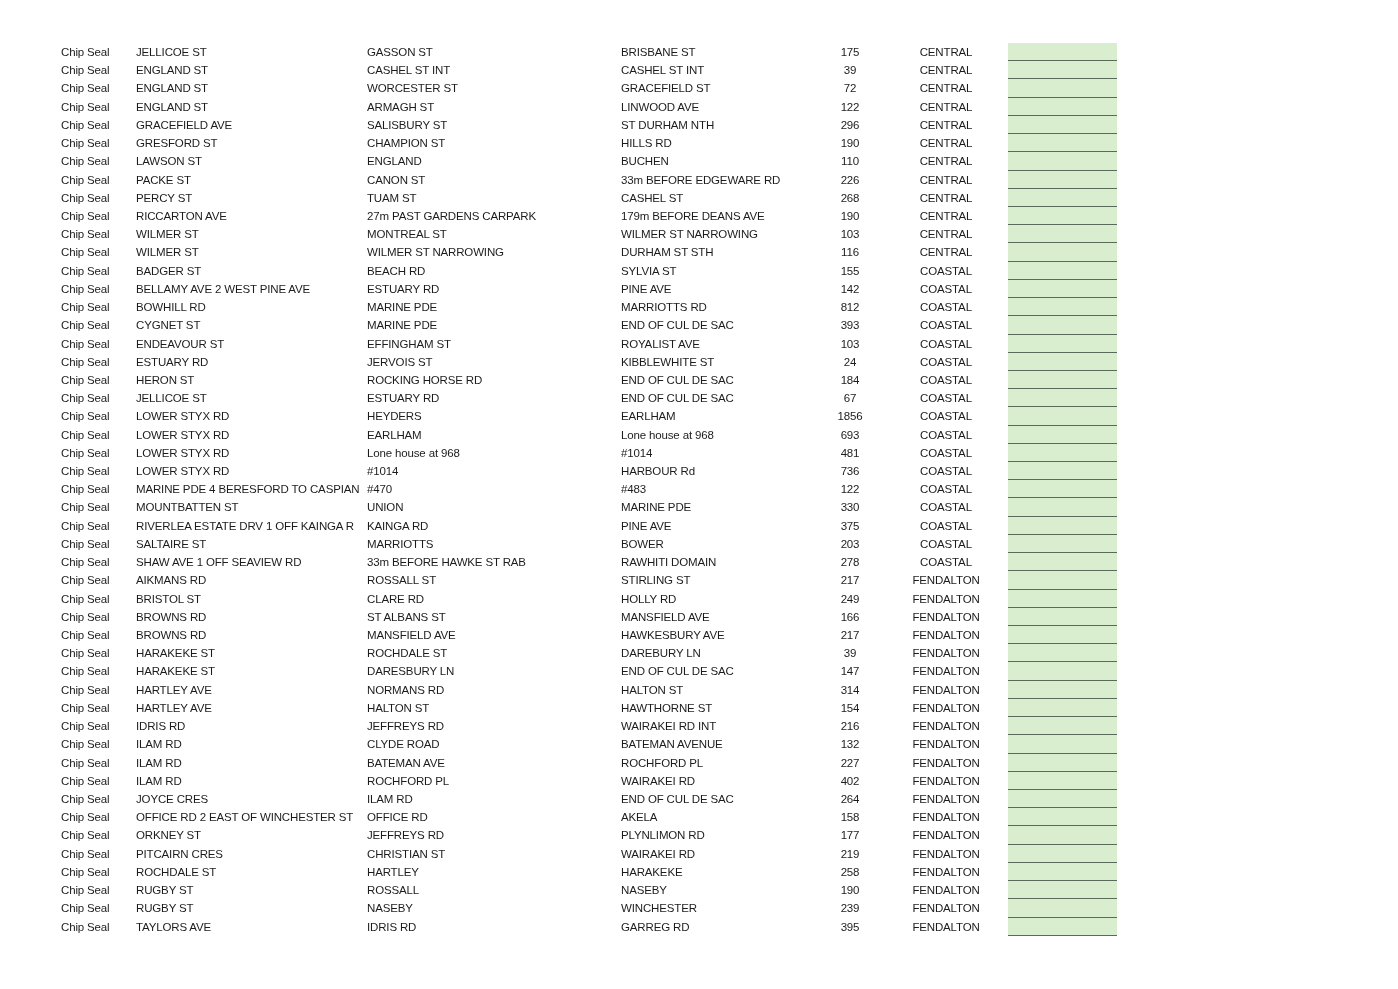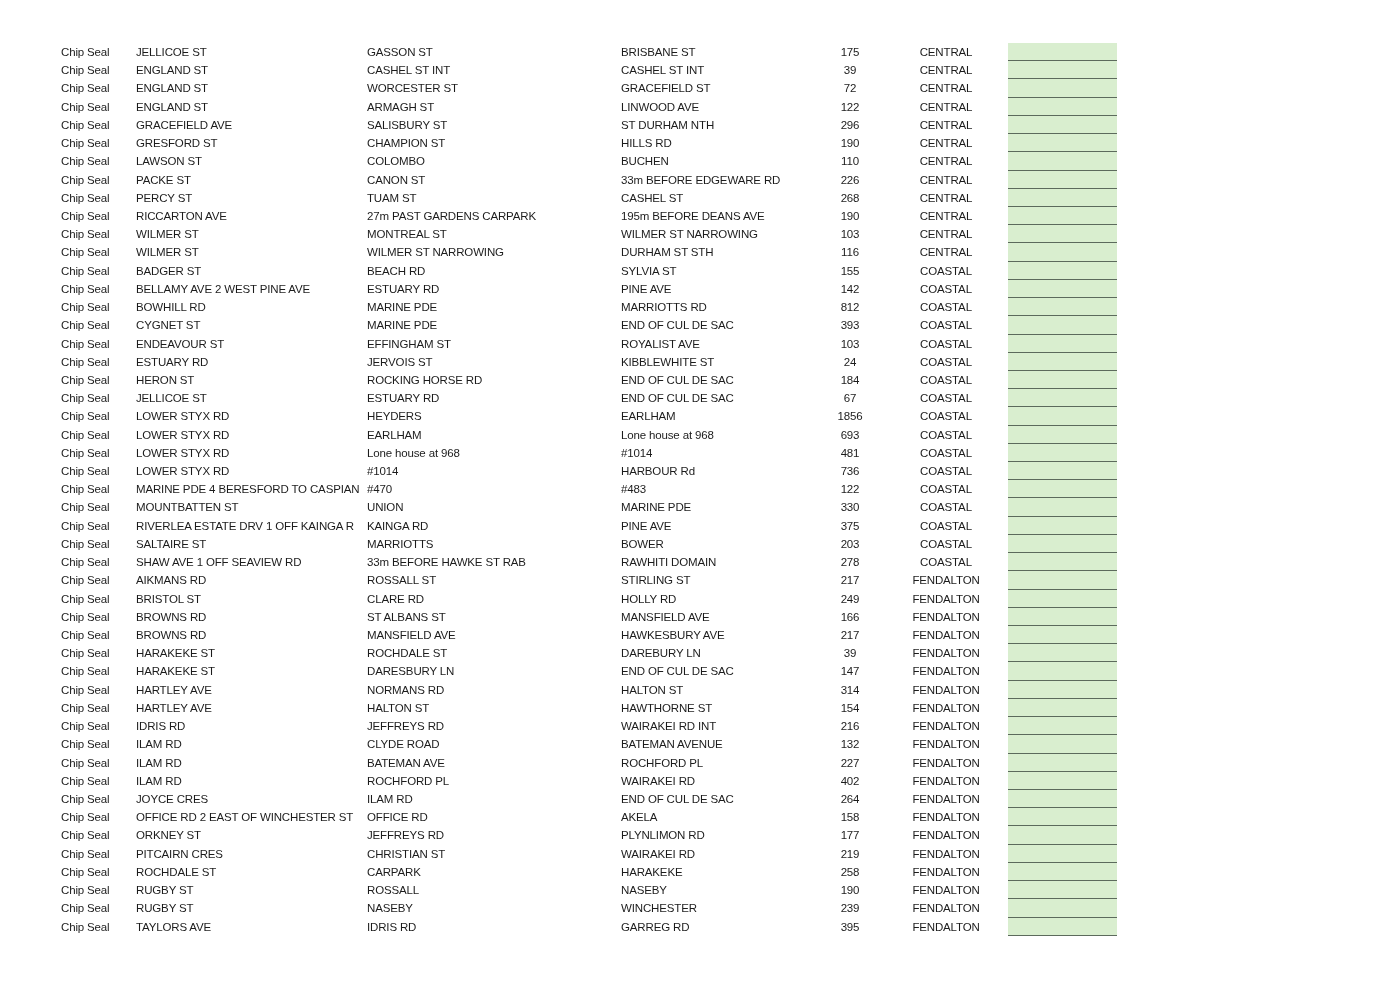--- a/index.html
+++ b/index.html
@@ -95,21 +95,21 @@
       <div class="cell c2">GRESFORD ST</div>
       <div class="cell c3">CHAMPION ST</div>
       <div class="cell c4">HILLS RD</div>
       <div class="cell c5">190</div>
       <div class="cell c6">CENTRAL</div>
       <div class="cell c7" style="background: rgb(217, 238, 207); border-bottom-color: rgb(92, 106, 92);"></div>
     </div>
     <div class="row">
       <div class="cell c1">Chip Seal</div>
       <div class="cell c2">LAWSON ST</div>
-      <div class="cell c3">COLOMBO</div>
+      <div class="cell c3">ENGLAND</div>
       <div class="cell c4">BUCHEN</div>
       <div class="cell c5">110</div>
       <div class="cell c6">CENTRAL</div>
       <div class="cell c7" style="background: rgb(217, 238, 207); border-bottom-color: rgb(92, 106, 92);"></div>
     </div>
     <div class="row">
       <div class="cell c1">Chip Seal</div>
       <div class="cell c2">PACKE ST</div>
       <div class="cell c3">CANON ST</div>
       <div class="cell c4">33m BEFORE EDGEWARE RD</div>
@@ -123,21 +123,21 @@
       <div class="cell c3">TUAM ST</div>
       <div class="cell c4">CASHEL ST</div>
       <div class="cell c5">268</div>
       <div class="cell c6">CENTRAL</div>
       <div class="cell c7" style="background: rgb(217, 238, 207); border-bottom-color: rgb(92, 106, 92);"></div>
     </div>
     <div class="row">
       <div class="cell c1">Chip Seal</div>
       <div class="cell c2">RICCARTON AVE</div>
       <div class="cell c3">27m PAST GARDENS CARPARK</div>
-      <div class="cell c4">195m BEFORE DEANS AVE</div>
+      <div class="cell c4">179m BEFORE DEANS AVE</div>
       <div class="cell c5">190</div>
       <div class="cell c6">CENTRAL</div>
       <div class="cell c7" style="background: rgb(217, 238, 207); border-bottom-color: rgb(92, 106, 92);"></div>
     </div>
     <div class="row">
       <div class="cell c1">Chip Seal</div>
       <div class="cell c2">WILMER ST</div>
       <div class="cell c3">MONTREAL ST</div>
       <div class="cell c4">WILMER ST NARROWING</div>
       <div class="cell c5">103</div>
@@ -446,21 +446,21 @@
       <div class="cell c2">PITCAIRN CRES</div>
       <div class="cell c3">CHRISTIAN ST</div>
       <div class="cell c4">WAIRAKEI RD</div>
       <div class="cell c5">219</div>
       <div class="cell c6">FENDALTON</div>
       <div class="cell c7" style="background: rgb(217, 238, 207); border-bottom-color: rgb(92, 106, 92);"></div>
     </div>
     <div class="row">
       <div class="cell c1">Chip Seal</div>
       <div class="cell c2">ROCHDALE ST</div>
-      <div class="cell c3">CARPARK</div>
+      <div class="cell c3">HARTLEY</div>
       <div class="cell c4">HARAKEKE</div>
       <div class="cell c5">258</div>
       <div class="cell c6">FENDALTON</div>
       <div class="cell c7" style="background: rgb(217, 238, 207); border-bottom-color: rgb(92, 106, 92);"></div>
     </div>
     <div class="row">
       <div class="cell c1">Chip Seal</div>
       <div class="cell c2">RUGBY ST</div>
       <div class="cell c3">ROSSALL</div>
       <div class="cell c4">NASEBY</div>

